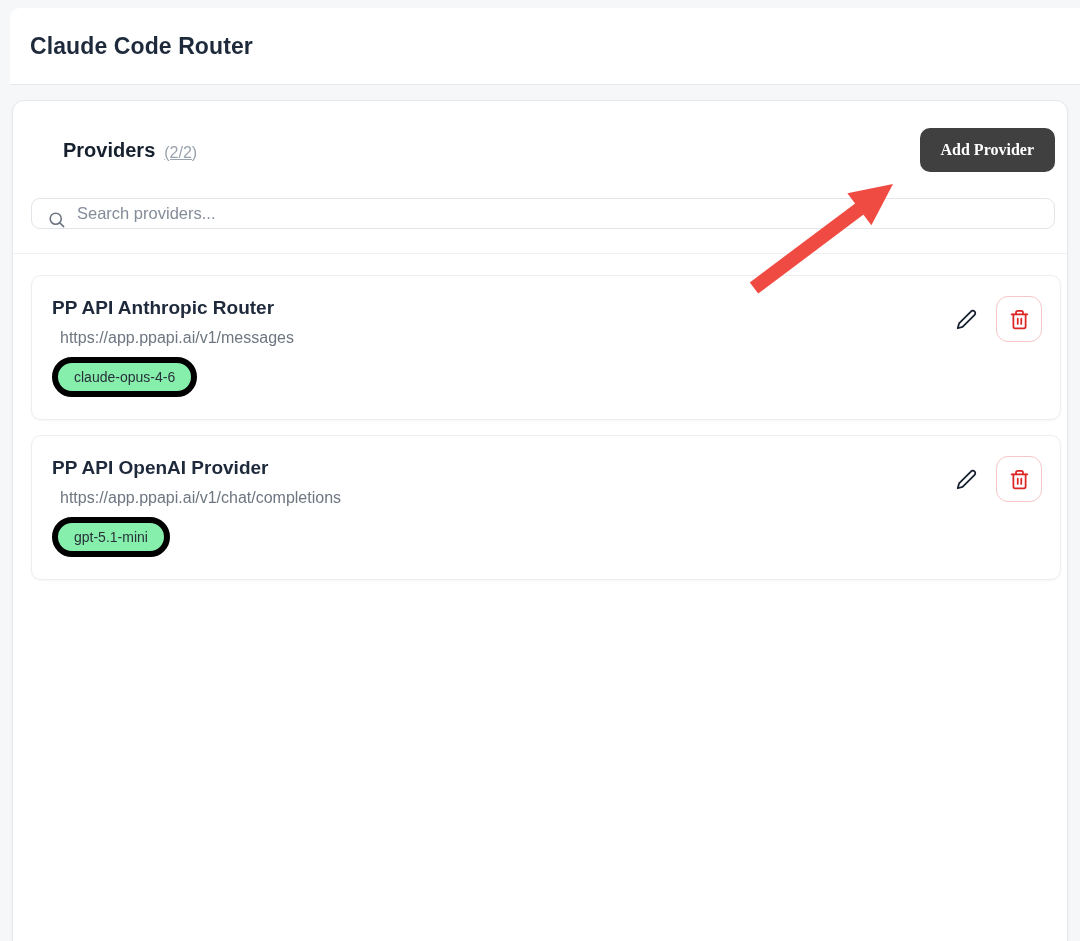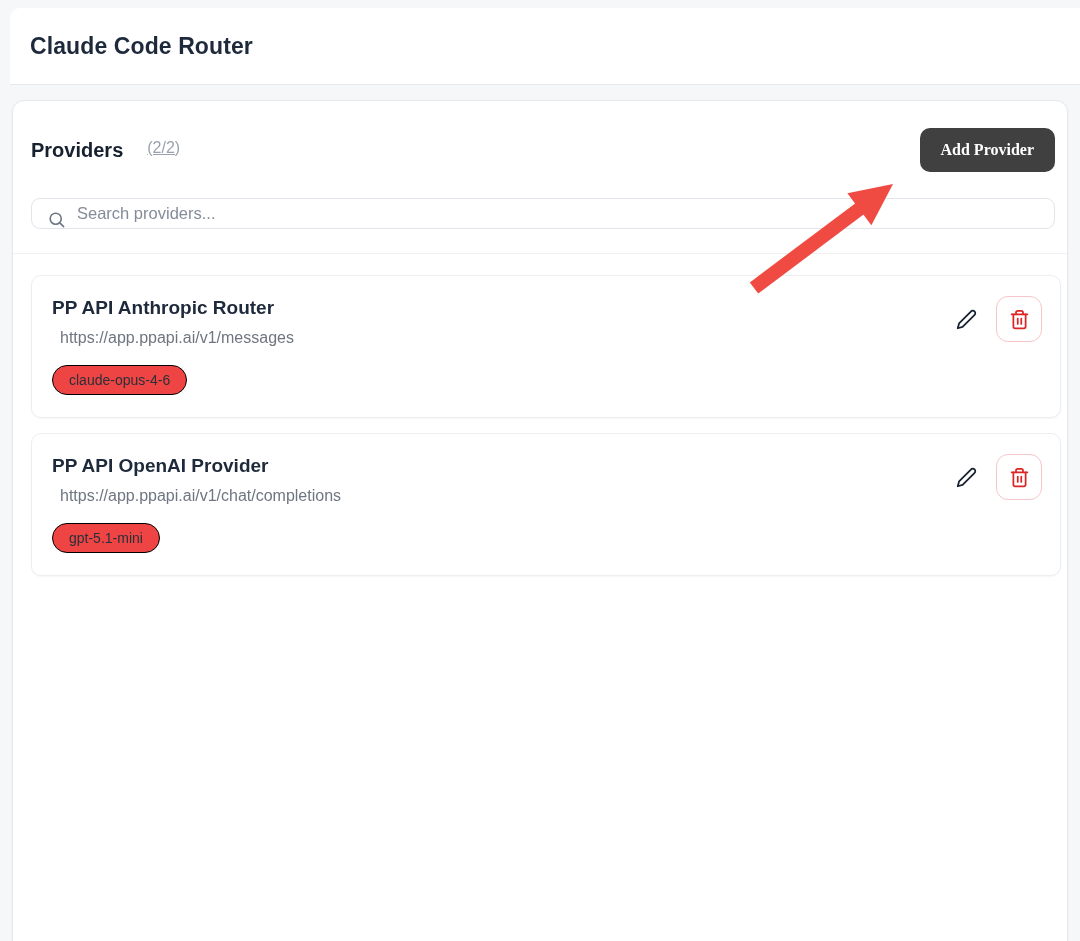--- a/index.html
+++ b/index.html
@@ -40,21 +40,21 @@
   }
   .panel-head {
     padding: 27px 12px 24px 18px;
     border-bottom: 1px solid #eef0f2;
   }
   .head-row {
     display: flex;
     align-items: center;
     justify-content: space-between;
   }
-  .title-group { display: flex; align-items: flex-start; gap: 24px; }
+  .title-group { display: flex; align-items: flex-end; gap: 9px; margin-left: 32px; }
   .panel-title { font-size: 20px; font-weight: 700; color: #16202e; }
   .panel-count { font-size: 16px; font-weight: 400; color: #9aa3ad; text-decoration: underline; }
   .add-btn {
     background: #404040;
     color: #ffffff;
     font-family: Liberation Serif, serif;
     font-size: 16px;
     font-weight: 600;
     border: none;
     border-radius: 10px;
@@ -90,27 +90,27 @@
     border: 1px solid #eceef1;
     border-radius: 10px;
     padding: 21px 20px 22px 20px;
     margin-bottom: 15px;
     box-shadow: 0 1px 2px rgba(16,24,40,0.04);
   }
   .provider-name { font-size: 19px; font-weight: 700; color: #1e293b; }
   .provider-url { margin-top: 10px; font-size: 16px; color: #6e7681; margin-left: 8px; }
   .model-tag {
     display: inline-block;
-    margin-top: 18px;
-    border: 1px solid #000000;
+    margin-top: 10px;
+    border: 6px solid #000000;
     border-radius: 999px;
     padding: 6px 16px;
     font-size: 14px;
     color: #283039;
-    background: #ef4444;
+    background: #86efac;
   }
   .card-actions {
     position: absolute;
     top: 20px; right: 18px;
     display: flex;
     align-items: center;
     gap: 10px;
   }
   .edit-btn {
     width: 40px; height: 40px;

